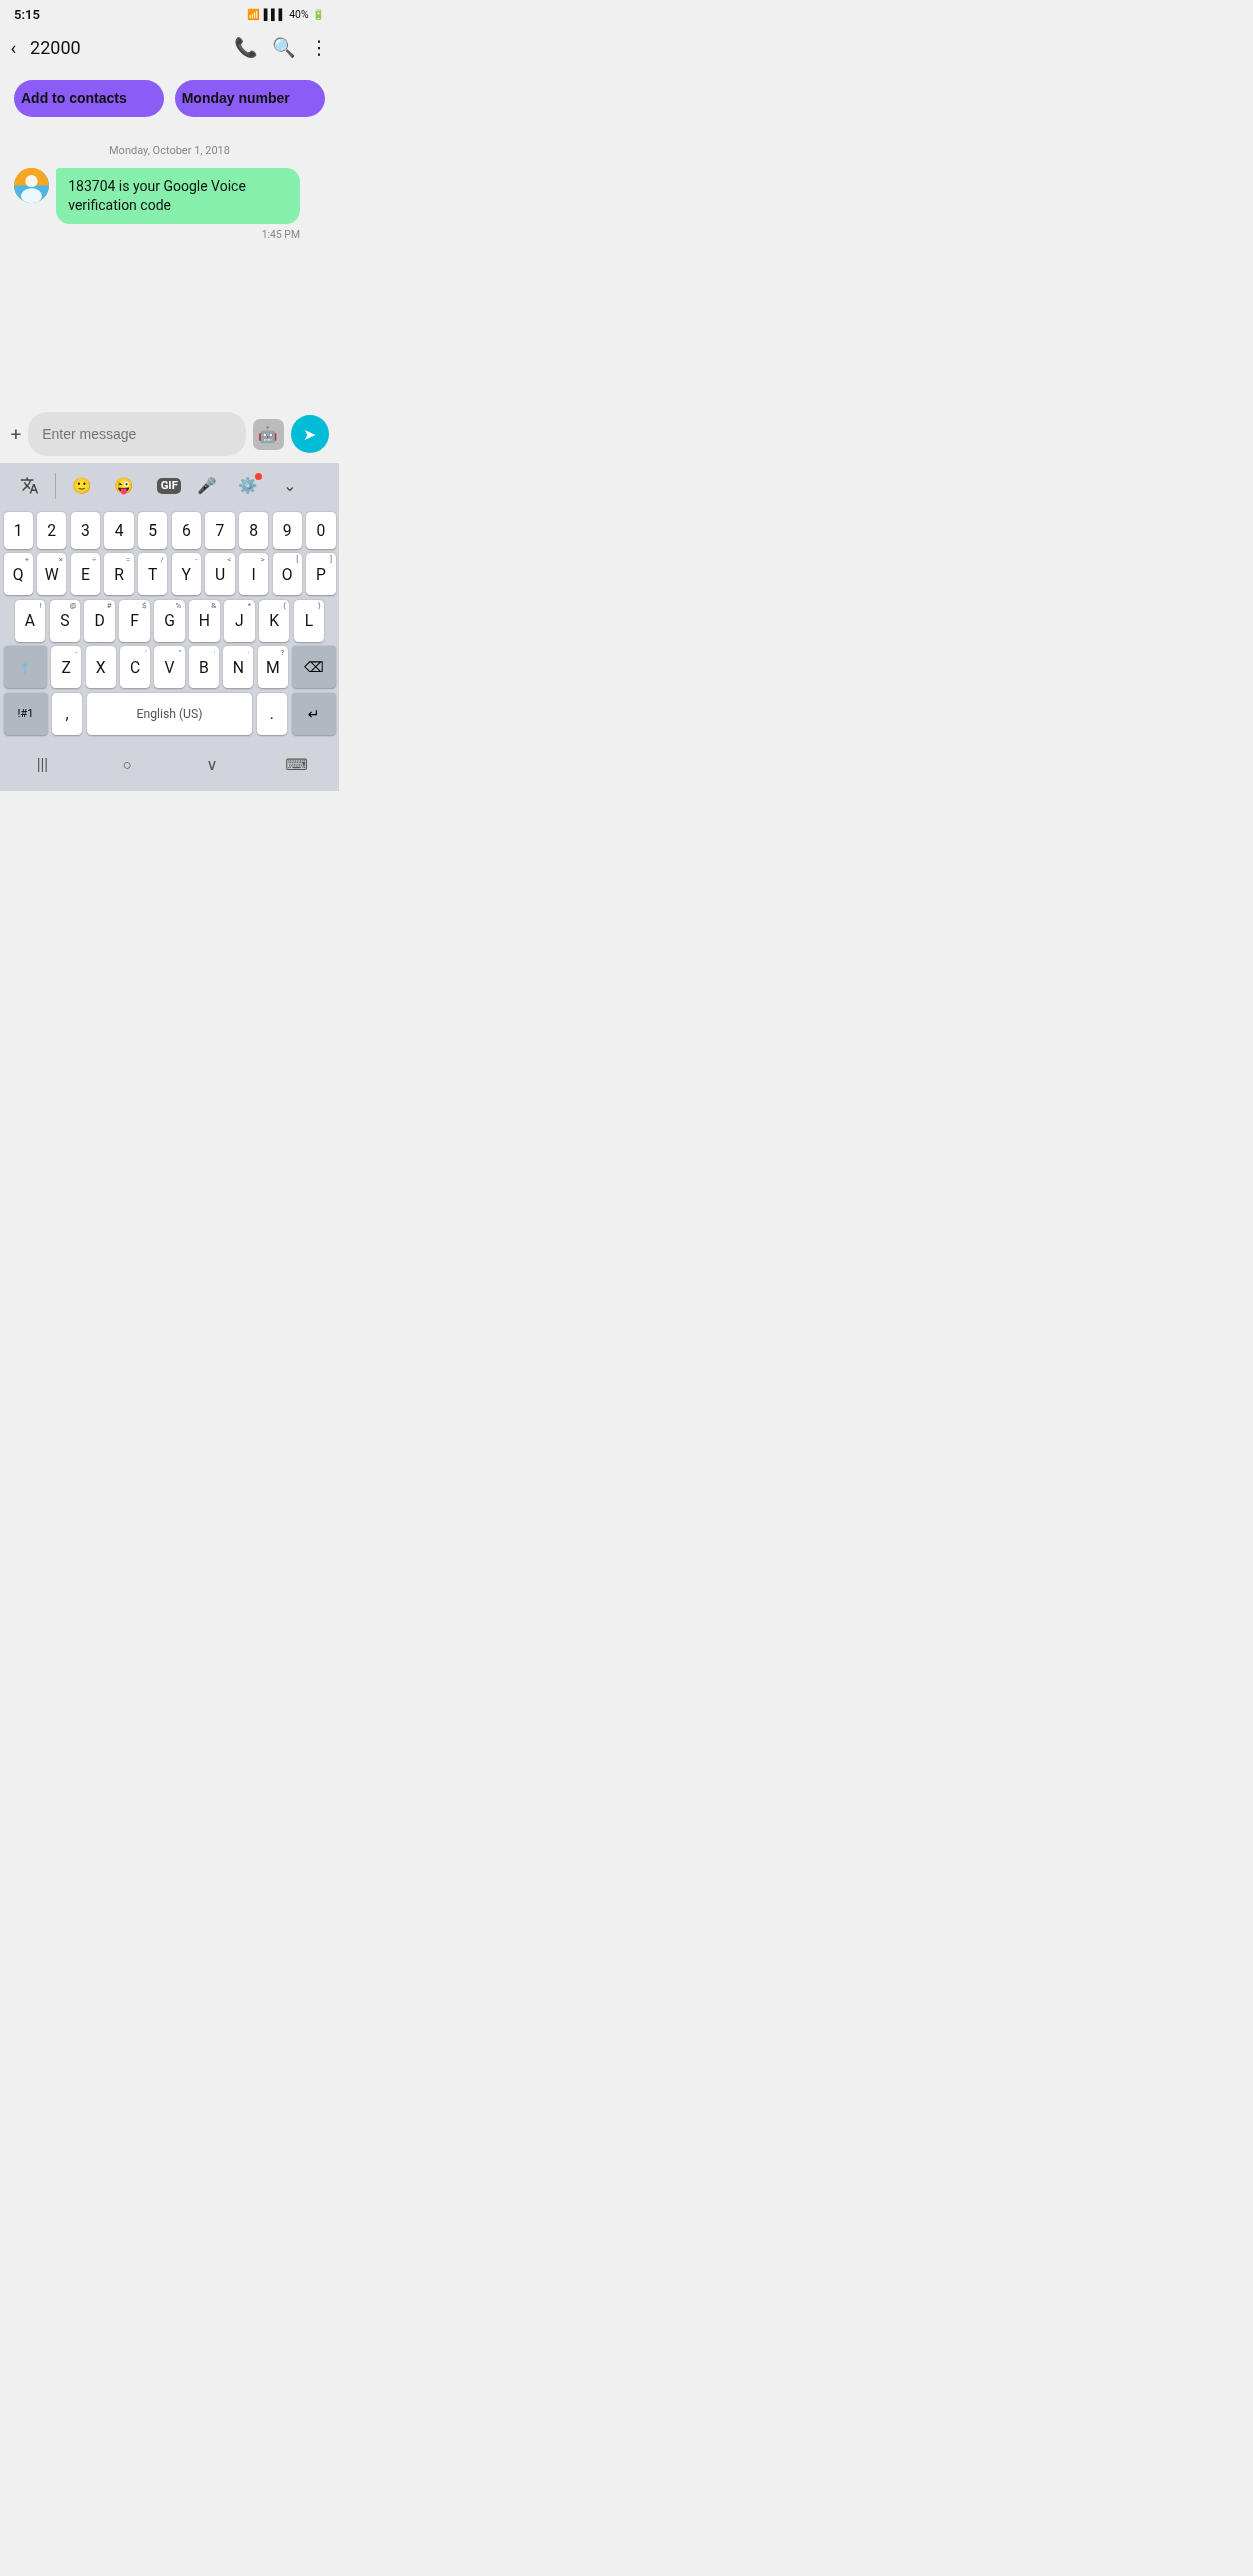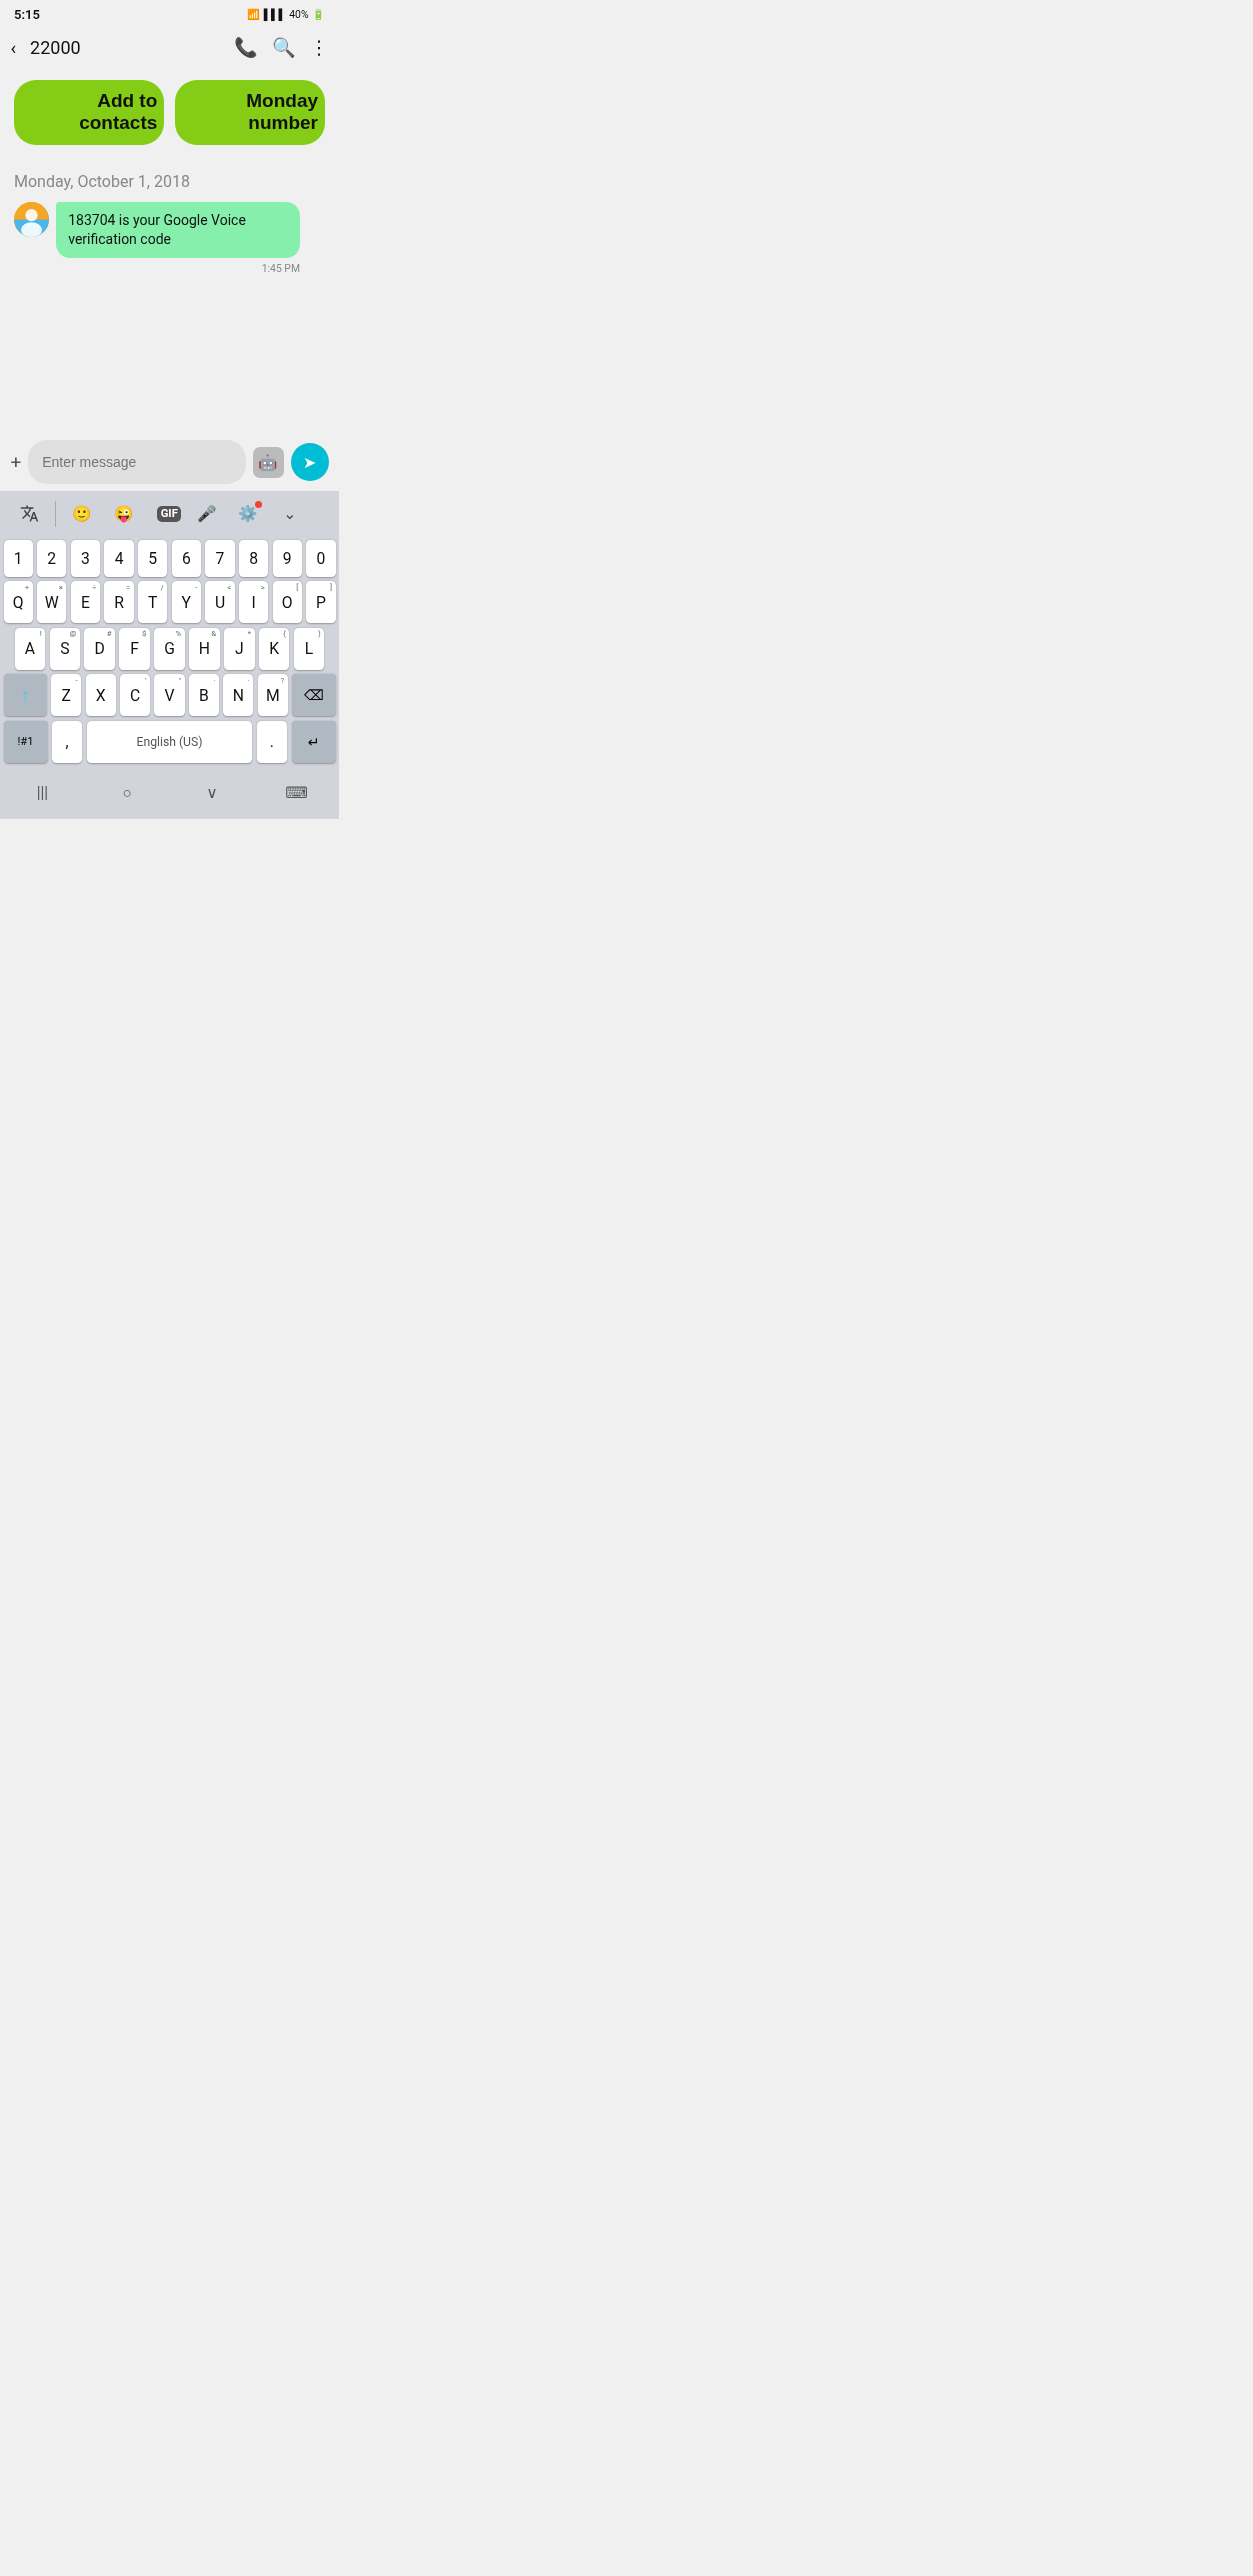--- a/index.html
+++ b/index.html
@@ -68,39 +68,40 @@
     
     .action-buttons {
       display: flex;
       padding: 10.4px 14px;
       gap: 10.4px;
       background: #f0f0f0;
     }
     .action-btn {
       flex: 1;
       padding: 10.4px 7px;
-      background: #84cc16;
+      background: #8b5cf6;
       border: none;
       border-radius: 22px;
-      font-size: 19px;
+      font-size: 14px;
       font-weight: 600;
       color: #111;
       cursor: pointer;
-      text-align: right;
+      text-align: left;
     }
 
     
     .messages-area {
       background: #f0f0f0;
       padding: 7px 14px;
       min-height: 174px;
     }
     .date-label {
+      text-align: center;
       color: #888;
-      font-size: 16px;
+      font-size: 11px;
       margin: 10.4px 0;
     }
     .message-row {
       display: flex;
       align-items: flex-start;
       gap: 7px;
       margin-bottom: 7px;
     }
     .avatar {
       width: 35px;

